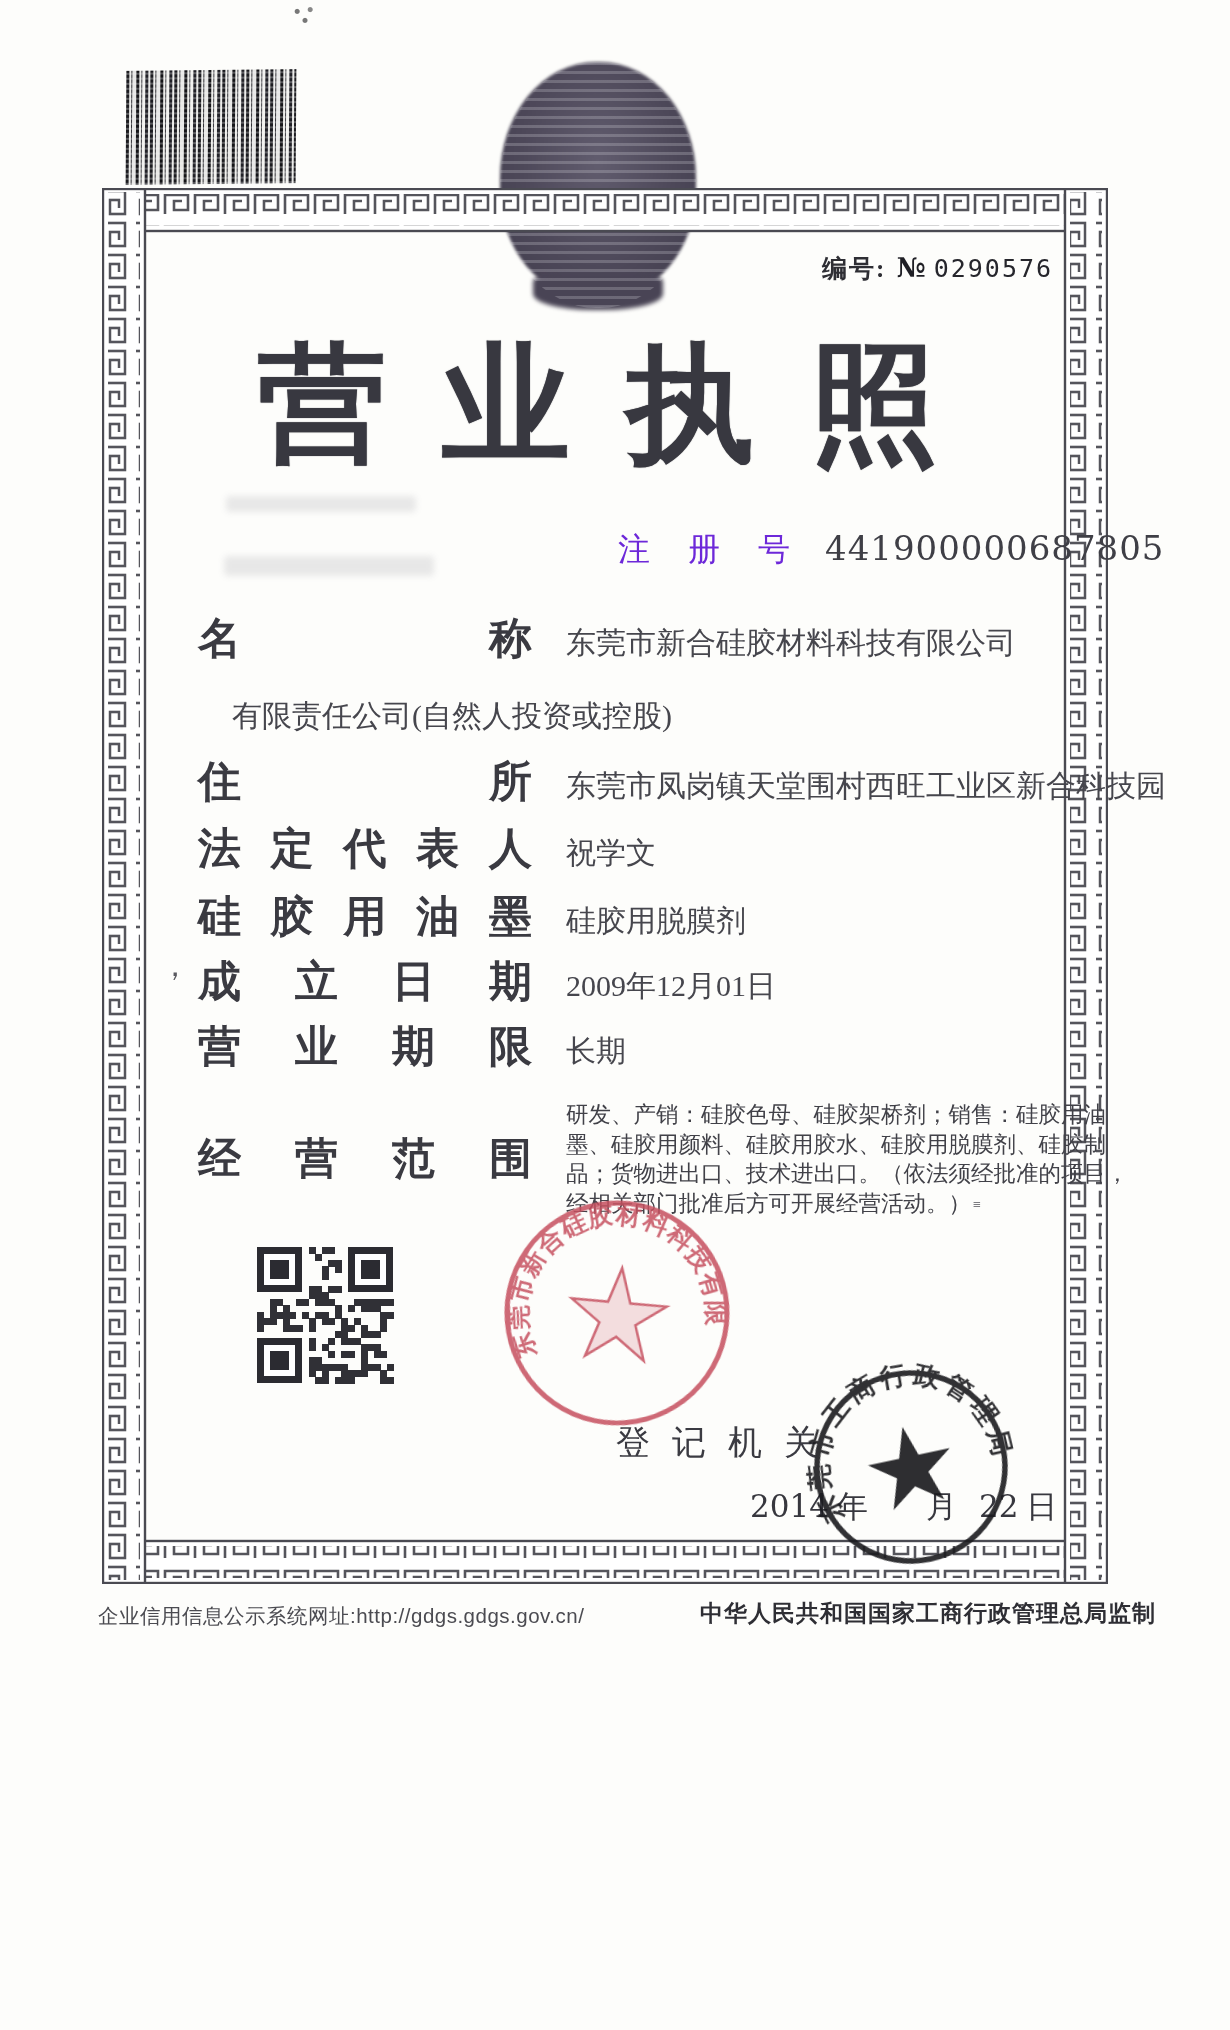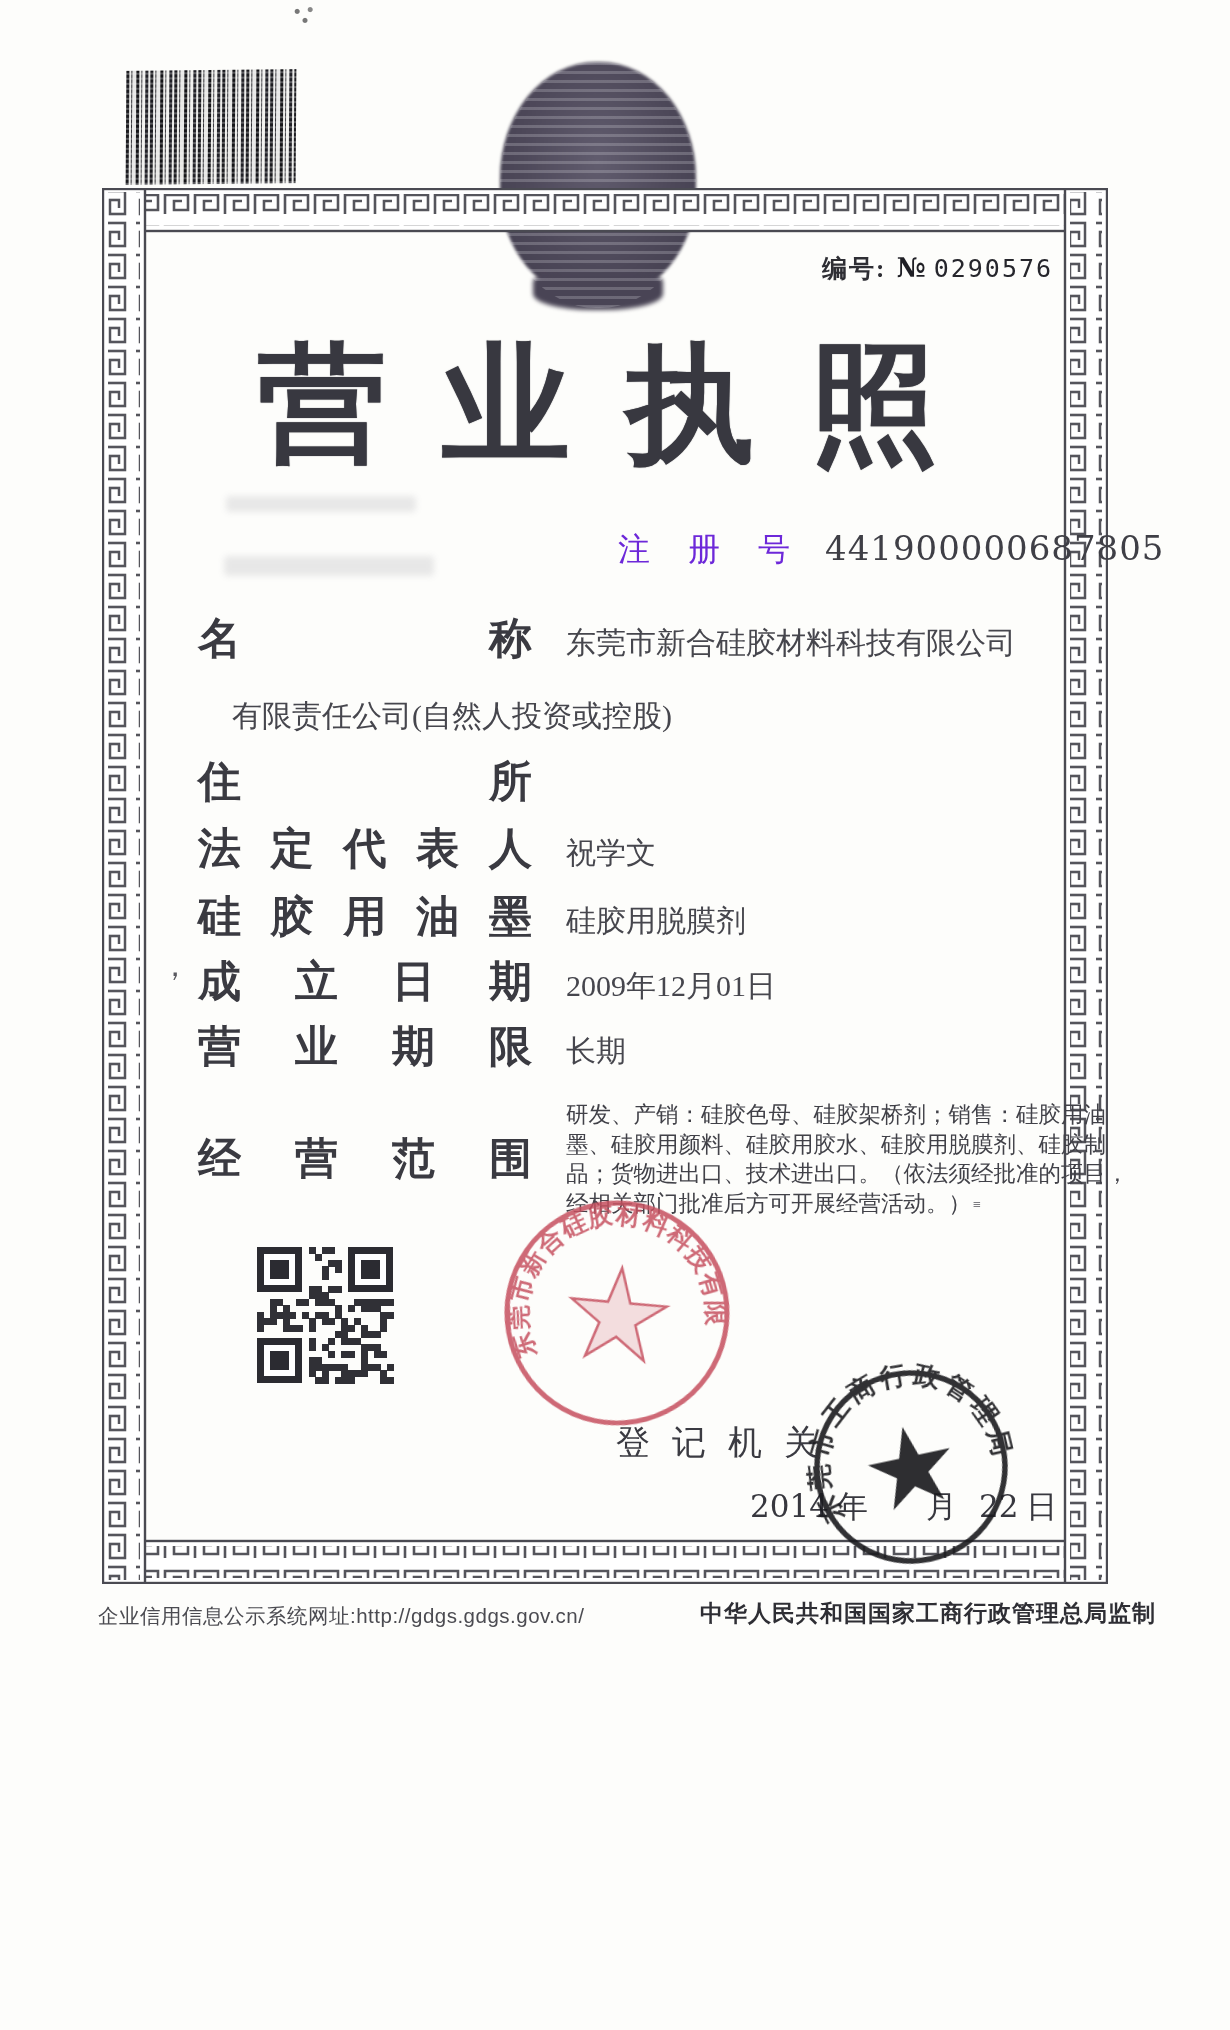--- a/index.html
+++ b/index.html
@@ -138,20 +138,21 @@
 
   <div class="row" style="top:615px;">
     <div class="flabel">名称</div>
     <div class="fvalue">东莞市新合硅胶材料科技有限公司</div>
   </div>
   <div class="row" style="top:688px;">
     <div class="fvalue">有限责任公司(自然人投资或控股)</div>
   </div>
   <div class="row" style="top:758px;">
     <div class="flabel">住所</div>
+    <div class="fvalue">东莞市凤岗镇天堂围村西旺工业区新合科技园</div>
   </div>
   <div class="row" style="top:825px;">
     <div class="flabel">法定代表人</div>
     <div class="fvalue">祝学文</div>
   </div>
   <div class="row" style="top:893px;">
     <div class="flabel">硅胶用油墨</div>
     <div class="fvalue">硅胶用脱膜剂</div>
   </div>
   <div class="row" style="top:958px;">

